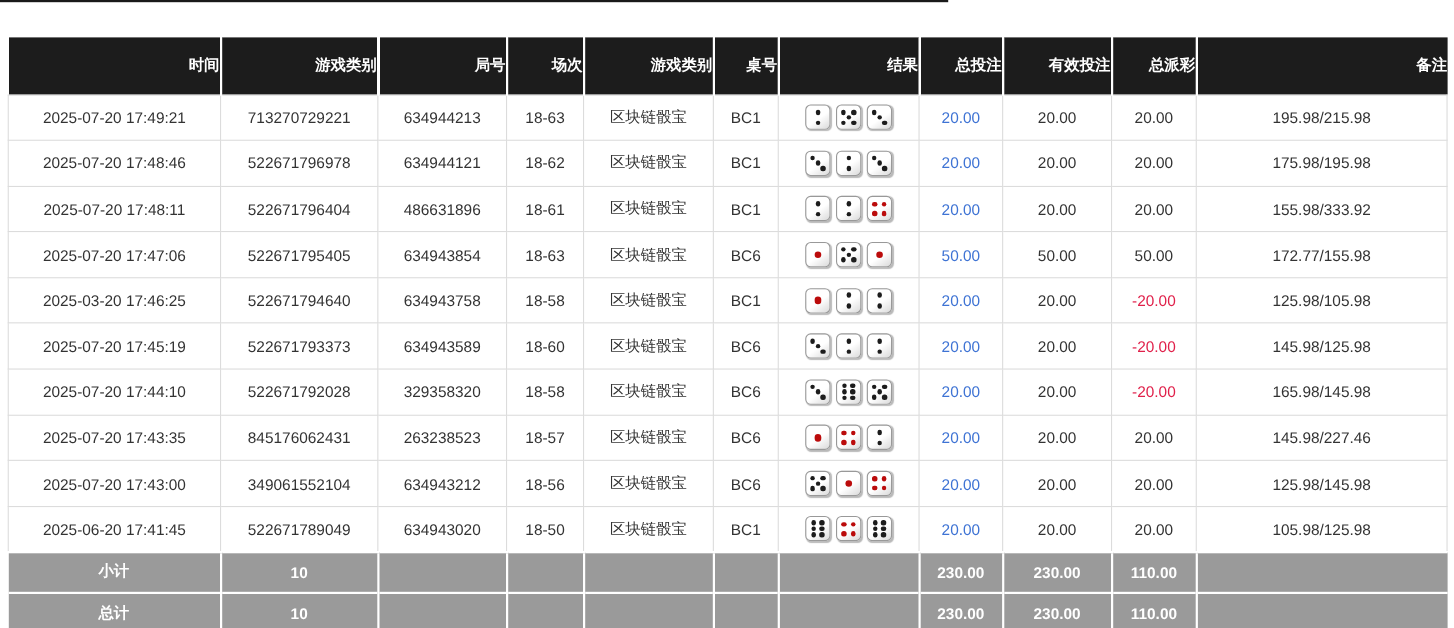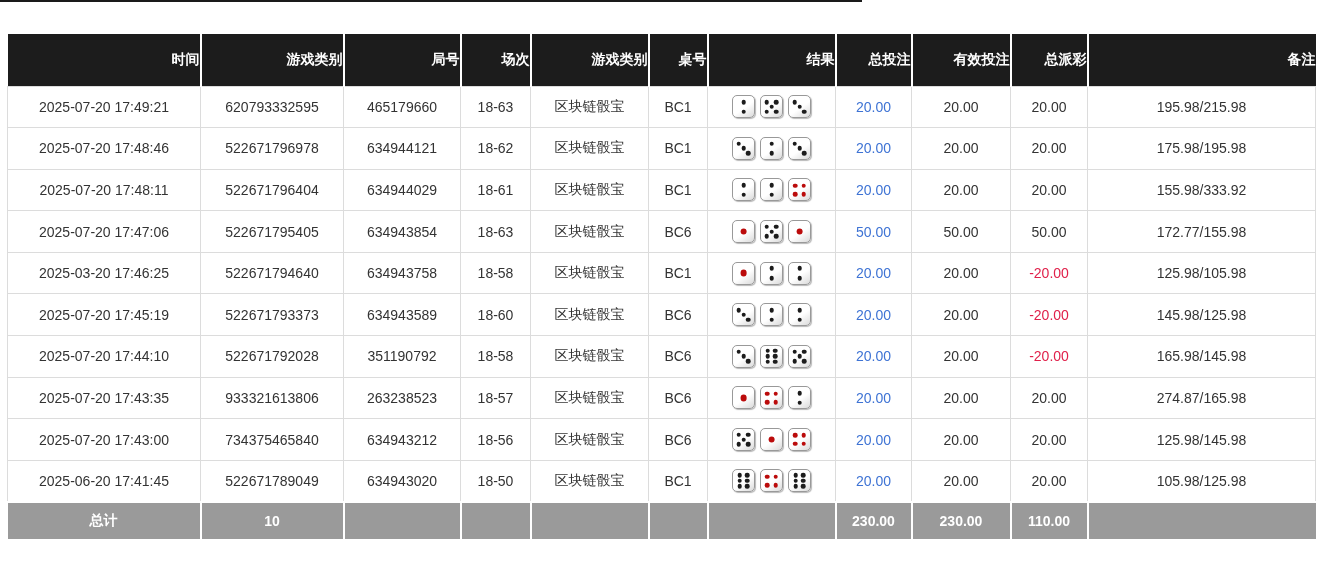--- a/index.html
+++ b/index.html
@@ -111,22 +111,22 @@
           <th>结果</th>
           <th>总投注</th>
           <th>有效投注</th>
           <th>总派彩</th>
           <th>备注</th>
         </tr>
       </thead>
     <tbody>
         <tr>
           <td>2025-07-20 17:49:21</td>
-          <td>620793332595</td>
-          <td>465179660</td>
+          <td>713270729221</td>
+          <td>634944213</td>
           <td>18-63</td>
           <td>区块链骰宝</td>
           <td>BC1</td>
           <td><span class="die"><i style="left: 50%; top: 27%;"></i><i style="left: 50%; top: 73%;"></i></span><span class="die"><i style="left: 27%; top: 27%;"></i><i style="left: 73%; top: 27%;"></i><i style="left: 50%; top: 50%;"></i><i style="left: 27%; top: 73%;"></i><i style="left: 73%; top: 73%;"></i></span><span class="die"><i style="left: 27%; top: 27%;"></i><i style="left: 50%; top: 50%;"></i><i style="left: 73%; top: 73%;"></i></span></td>
           <td class="c-blue">20.00</td>
           <td>20.00</td>
           <td>20.00</td>
           <td>195.98/215.98</td>
         </tr>
         <tr>
@@ -138,21 +138,21 @@
           <td>BC1</td>
           <td><span class="die"><i style="left: 27%; top: 27%;"></i><i style="left: 50%; top: 50%;"></i><i style="left: 73%; top: 73%;"></i></span><span class="die"><i style="left: 50%; top: 27%;"></i><i style="left: 50%; top: 73%;"></i></span><span class="die"><i style="left: 27%; top: 27%;"></i><i style="left: 50%; top: 50%;"></i><i style="left: 73%; top: 73%;"></i></span></td>
           <td class="c-blue">20.00</td>
           <td>20.00</td>
           <td>20.00</td>
           <td>175.98/195.98</td>
         </tr>
         <tr>
           <td>2025-07-20 17:48:11</td>
           <td>522671796404</td>
-          <td>634944029</td>
+          <td>486631896</td>
           <td>18-61</td>
           <td>区块链骰宝</td>
           <td>BC1</td>
           <td><span class="die"><i style="left: 50%; top: 27%;"></i><i style="left: 50%; top: 73%;"></i></span><span class="die"><i style="left: 50%; top: 27%;"></i><i style="left: 50%; top: 73%;"></i></span><span class="die red"><i style="left: 30%; top: 30%;"></i><i style="left: 70%; top: 30%;"></i><i style="left: 30%; top: 70%;"></i><i style="left: 70%; top: 70%;"></i></span></td>
           <td class="c-blue">20.00</td>
           <td>20.00</td>
           <td>20.00</td>
           <td>155.98/333.92</td>
         </tr>
         <tr>
@@ -190,46 +190,46 @@
           <td>BC6</td>
           <td><span class="die"><i style="left: 27%; top: 27%;"></i><i style="left: 50%; top: 50%;"></i><i style="left: 73%; top: 73%;"></i></span><span class="die"><i style="left: 50%; top: 27%;"></i><i style="left: 50%; top: 73%;"></i></span><span class="die"><i style="left: 50%; top: 27%;"></i><i style="left: 50%; top: 73%;"></i></span></td>
           <td class="c-blue">20.00</td>
           <td>20.00</td>
           <td class="c-red">-20.00</td>
           <td>145.98/125.98</td>
         </tr>
         <tr>
           <td>2025-07-20 17:44:10</td>
           <td>522671792028</td>
-          <td>351190792</td>
+          <td>329358320</td>
           <td>18-58</td>
           <td>区块链骰宝</td>
           <td>BC6</td>
           <td><span class="die"><i style="left: 27%; top: 27%;"></i><i style="left: 50%; top: 50%;"></i><i style="left: 73%; top: 73%;"></i></span><span class="die"><i style="left: 31%; top: 24%;"></i><i style="left: 31%; top: 50%;"></i><i style="left: 31%; top: 76%;"></i><i style="left: 69%; top: 24%;"></i><i style="left: 69%; top: 50%;"></i><i style="left: 69%; top: 76%;"></i></span><span class="die"><i style="left: 27%; top: 27%;"></i><i style="left: 73%; top: 27%;"></i><i style="left: 50%; top: 50%;"></i><i style="left: 27%; top: 73%;"></i><i style="left: 73%; top: 73%;"></i></span></td>
           <td class="c-blue">20.00</td>
           <td>20.00</td>
           <td class="c-red">-20.00</td>
           <td>165.98/145.98</td>
         </tr>
         <tr>
           <td>2025-07-20 17:43:35</td>
-          <td>933321613806</td>
+          <td>845176062431</td>
           <td>263238523</td>
           <td>18-57</td>
           <td>区块链骰宝</td>
           <td>BC6</td>
           <td><span class="die red"><i class="big" style="left: 50%; top: 50%;"></i></span><span class="die red"><i style="left: 30%; top: 30%;"></i><i style="left: 70%; top: 30%;"></i><i style="left: 30%; top: 70%;"></i><i style="left: 70%; top: 70%;"></i></span><span class="die"><i style="left: 50%; top: 27%;"></i><i style="left: 50%; top: 73%;"></i></span></td>
           <td class="c-blue">20.00</td>
           <td>20.00</td>
           <td>20.00</td>
-          <td>274.87/165.98</td>
+          <td>145.98/227.46</td>
         </tr>
         <tr>
           <td>2025-07-20 17:43:00</td>
-          <td>734375465840</td>
+          <td>349061552104</td>
           <td>634943212</td>
           <td>18-56</td>
           <td>区块链骰宝</td>
           <td>BC6</td>
           <td><span class="die"><i style="left: 27%; top: 27%;"></i><i style="left: 73%; top: 27%;"></i><i style="left: 50%; top: 50%;"></i><i style="left: 27%; top: 73%;"></i><i style="left: 73%; top: 73%;"></i></span><span class="die red"><i class="big" style="left: 50%; top: 50%;"></i></span><span class="die red"><i style="left: 30%; top: 30%;"></i><i style="left: 70%; top: 30%;"></i><i style="left: 30%; top: 70%;"></i><i style="left: 70%; top: 70%;"></i></span></td>
           <td class="c-blue">20.00</td>
           <td>20.00</td>
           <td>20.00</td>
           <td>125.98/145.98</td>
         </tr>
@@ -241,20 +241,33 @@
           <td>区块链骰宝</td>
           <td>BC1</td>
           <td><span class="die"><i style="left: 31%; top: 24%;"></i><i style="left: 31%; top: 50%;"></i><i style="left: 31%; top: 76%;"></i><i style="left: 69%; top: 24%;"></i><i style="left: 69%; top: 50%;"></i><i style="left: 69%; top: 76%;"></i></span><span class="die red"><i style="left: 30%; top: 30%;"></i><i style="left: 70%; top: 30%;"></i><i style="left: 30%; top: 70%;"></i><i style="left: 70%; top: 70%;"></i></span><span class="die"><i style="left: 31%; top: 24%;"></i><i style="left: 31%; top: 50%;"></i><i style="left: 31%; top: 76%;"></i><i style="left: 69%; top: 24%;"></i><i style="left: 69%; top: 50%;"></i><i style="left: 69%; top: 76%;"></i></span></td>
           <td class="c-blue">20.00</td>
           <td>20.00</td>
           <td>20.00</td>
           <td>105.98/125.98</td>
         </tr>
       </tbody>
     <tfoot>
+        <tr class="foot">
+          <td>小计</td>
+          <td>10</td>
+          <td></td>
+          <td></td>
+          <td></td>
+          <td></td>
+          <td></td>
+          <td>230.00</td>
+          <td>230.00</td>
+          <td>110.00</td>
+          <td></td>
+        </tr>
         <tr class="foot">
           <td>总计</td>
           <td>10</td>
           <td></td>
           <td></td>
           <td></td>
           <td></td>
           <td></td>
           <td>230.00</td>
           <td>230.00</td>

